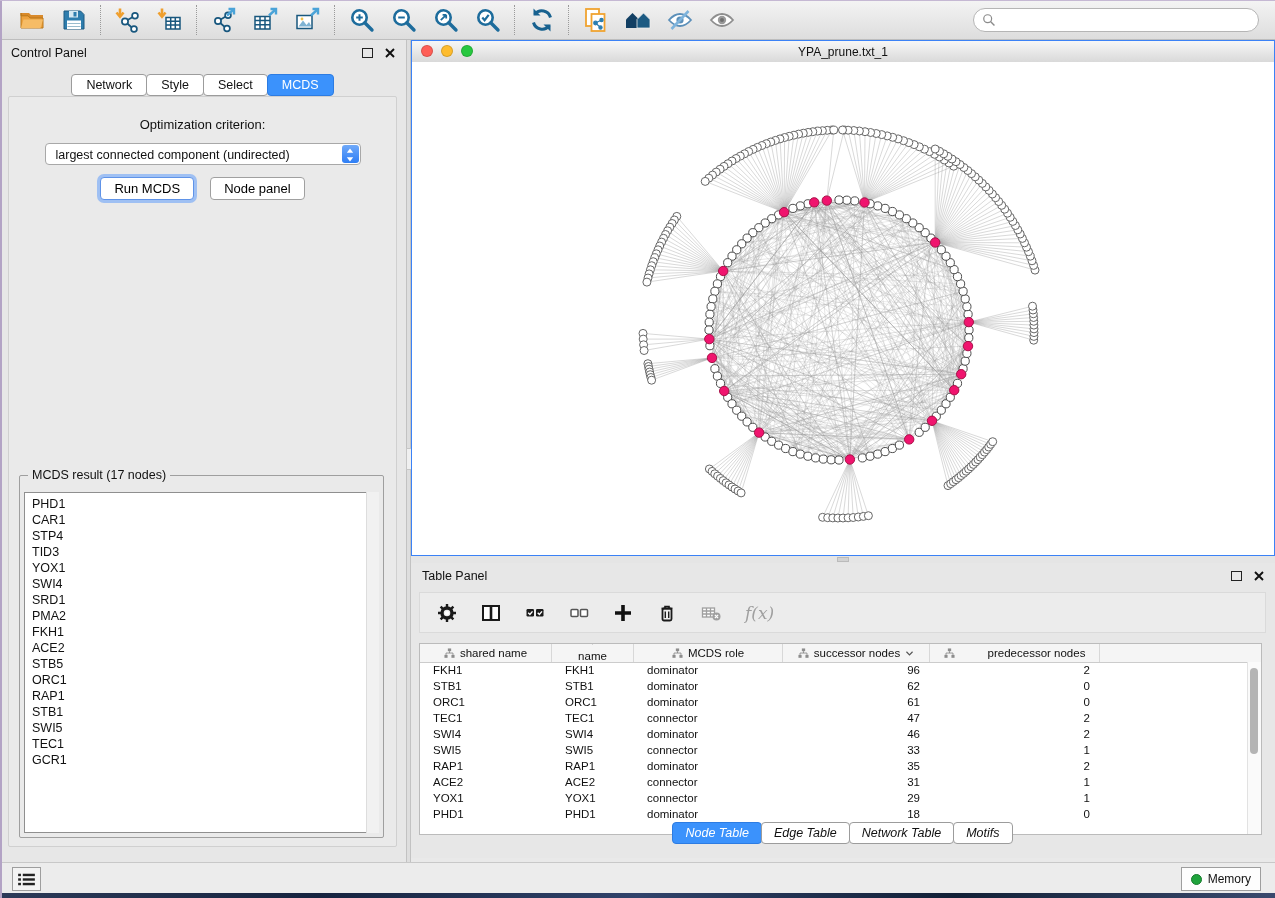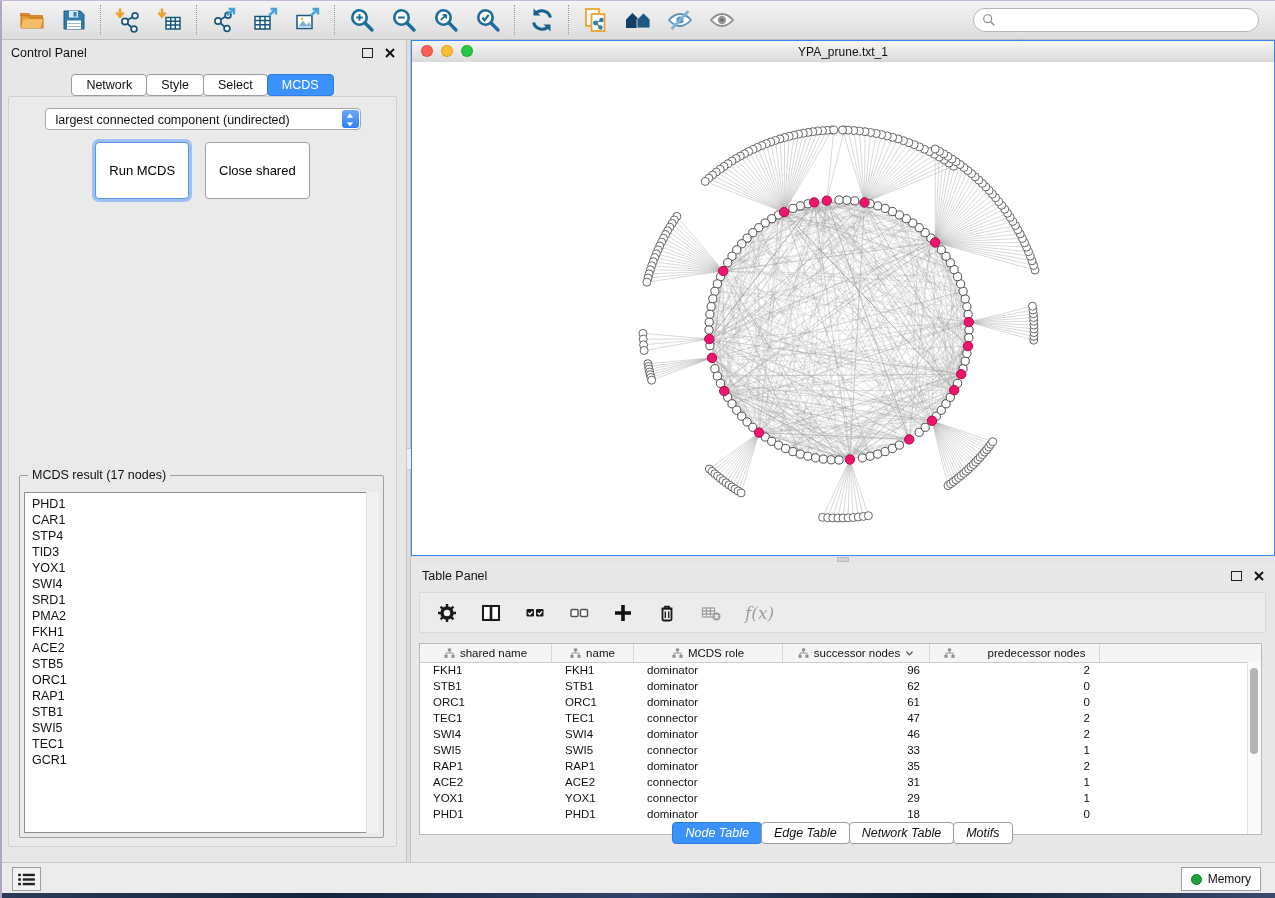--- a/index.html
+++ b/index.html
@@ -36,21 +36,21 @@
   .cp-content{position:absolute;top:56px;left:8px;right:9px;bottom:15px;background:#eaeaea;
     border:1px solid #d0d0d0;border-radius:2px;}
   .crit-label{margin-top:20px;text-align:center;font-size:13px;}
   .select-box{position:relative;width:316px;margin:11px auto 0;height:22px;background:#fff;
     border:1px solid #a8a8a8;border-radius:4px;font-size:12.5px;line-height:22px;
     padding:0 28px 0 10px;box-sizing:border-box;white-space:nowrap;}
   .select-stepper{position:absolute;right:1px;top:1px;bottom:1px;width:17px;border-radius:3px;
     background:linear-gradient(#6fa9f9,#2e7ef5);}
   .select-stepper svg{width:10px;height:16px;display:block;margin:2px auto;}
   .btn-row{display:flex;justify-content:center;gap:16px;margin-top:12px;}
-  .btn{background:#fff;border:1px solid #a0a0a0;border-radius:4px;font-size:13px;padding:20px 13px;}
+  .btn{background:#fff;border:1px solid #a0a0a0;border-radius:4px;font-size:13px;padding:3px 13px;}
   .btn.focused{box-shadow:0 0 0 3px rgba(96,156,250,.55);border-color:#5f93e8;}
   .mcds-fieldset{position:absolute;top:371px;left:10px;right:12px;bottom:8px;
     border:1px solid #9f9f9f;border-radius:2px;margin:0;padding:4px;}
   .mcds-fieldset legend{font-size:12.5px;padding:0 4px;margin-left:4px;}
   .mcds-list{position:absolute;left:4px;right:4px;top:10px;bottom:4px;background:#fff;
     border:1px solid #8f8f8f;overflow:hidden;font-size:12.5px;line-height:16px;padding:3px 14px 0 7px;}
   .mcds-track{position:absolute;right:0;top:0;bottom:0;width:12px;background:#f1f1f1;border-left:1px solid #ddd;}
 
   
   .v-splitter{position:absolute;left:406px;top:40px;width:5px;bottom:36px;background:#dedede;
@@ -298,32 +298,33 @@
           </svg>
         </span>
     </div>
     <div class="cp-tabs" id="cp-tabs">
         <span class="cp-tab">Network</span>
         <span class="cp-tab">Style</span>
         <span class="cp-tab">Select</span>
         <span class="cp-tab active">MCDS</span>
       </div>
     <div class="cp-content">
+      <div class="crit-label">Optimization criterion:</div>
       <div class="select-box">
         <span>largest connected component (undirected)</span>
         <span class="select-stepper">
           <svg viewBox="0 0 10 16">
               <path d="M5 1.5l3.2 4.2H1.8z" fill="#fff"></path>
               <path d="M5 14.5l-3.2-4.2h6.4z" fill="#fff"></path>
             </svg>
         </span>
       </div>
       <div class="btn-row">
         <button class="btn focused">Run MCDS</button>
-        <button class="btn">Close shared</button>
+        <button class="btn">Node panel</button>
       </div>
       <fieldset class="mcds-fieldset">
         <legend>MCDS result (17 nodes)</legend>
         <div class="mcds-list" id="mcds-list">
             <div>PHD1</div>
             <div>CAR1</div>
             <div>STP4</div>
             <div>TID3</div>
             <div>YOX1</div>
             <div>SWI4</div>
@@ -1413,21 +1414,21 @@
             <svg class="tree" viewBox="0 0 12 12">
               <g fill="#8d8d8d">
                 <rect x="4.2" y="0.5" width="3.6" height="3"></rect>
                 <rect x="0.5" y="7.5" width="3.4" height="3.2"></rect>
                 <rect x="8.1" y="7.5" width="3.4" height="3.2"></rect>
               </g>
               <path d="M6 3.5v2M2.2 7.5V5.5h7.6v2" stroke="#8d8d8d" fill="none"></path>
             </svg>
             <span>shared name</span>
           </div>
-          <div class="th" style="width: 82px;">
+          <div class="th" style="width: 82px; flex-direction: column;">
             <svg class="tree" viewBox="0 0 12 12">
               <g fill="#8d8d8d">
                 <rect x="4.2" y="0.5" width="3.6" height="3"></rect>
                 <rect x="0.5" y="7.5" width="3.4" height="3.2"></rect>
                 <rect x="8.1" y="7.5" width="3.4" height="3.2"></rect>
               </g>
               <path d="M6 3.5v2M2.2 7.5V5.5h7.6v2" stroke="#8d8d8d" fill="none"></path>
             </svg>
             <span>name</span>
           </div>

